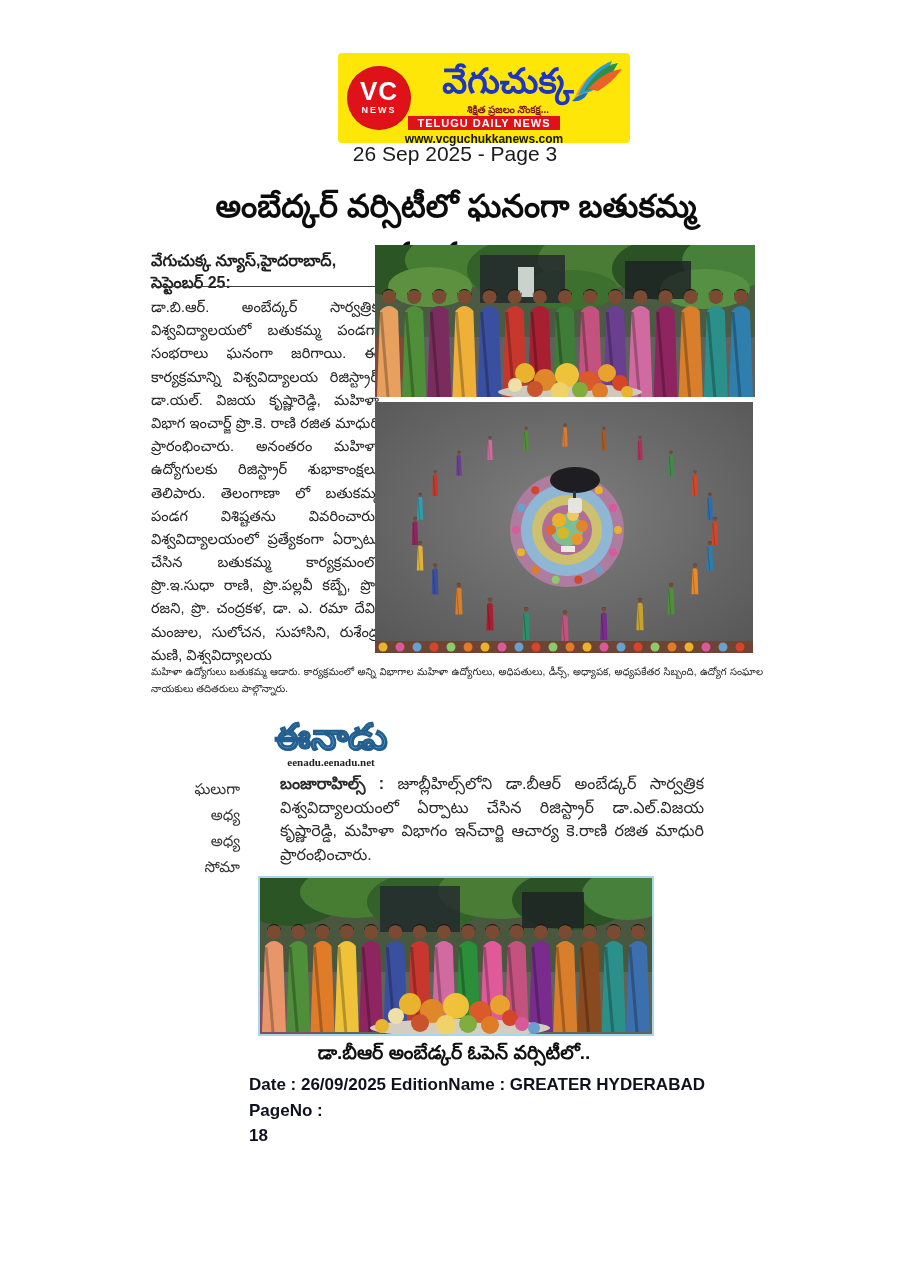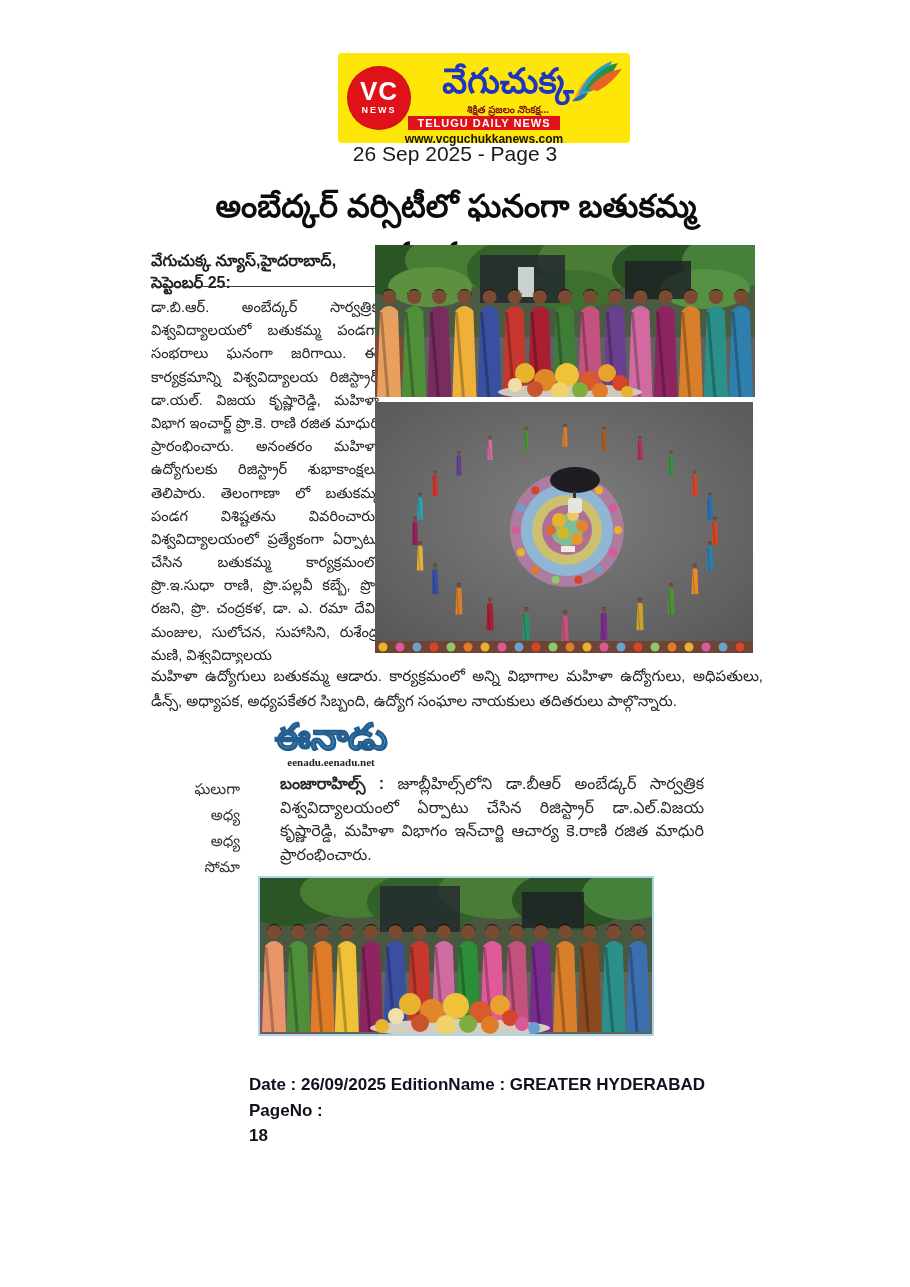--- a/index.html
+++ b/index.html
@@ -22,21 +22,21 @@
   
   .dateline{position:absolute;left:0;top:142px;width:910px;text-align:center;font-size:21px;font-weight:400;color:#1a1a1a;}
   .headline{position:absolute;left:148px;top:182px;width:616px;text-align:center;font-size:32px;font-weight:bold;color:#0c0c0c;line-height:48px;}
 
   
   .byline{position:absolute;left:151px;top:252px;width:232px;font-size:16px;font-weight:bold;color:#1f1f1f;}
   .byline-rule{position:absolute;left:151px;top:286px;width:226px;height:1px;background:#3d3d3d;}
   .col-text{position:absolute;left:151px;top:296px;width:228px;height:368px;overflow:hidden;
             font-size:14.5px;line-height:1.6;text-align:justify;color:#242424;}
   .bottom-text{position:absolute;left:151px;top:664px;width:612px;height:56px;overflow:hidden;
-            font-size:15px;line-height:1.65;text-align:justify;color:#242424;}
+            font-size:10px;line-height:1.65;text-align:justify;color:#242424;}
 
   .photo1{position:absolute;left:375px;top:245px;width:380px;height:152px;overflow:hidden;}
   .photo2{position:absolute;left:375px;top:402px;width:378px;height:251px;overflow:hidden;}
   .photo3{position:absolute;left:258px;top:876px;width:392px;height:156px;overflow:hidden;border:2px solid #a9d6e8;}
   .photo1 svg,.photo2 svg,.photo3 svg{display:block;}
 
   
   .eenadu-logo{position:absolute;left:246px;top:718px;width:170px;text-align:center;font-family:Liberation Serif, serif;}
   .eenadu-word{font-size:36px;font-weight:bold;color:#62c4ee;line-height:38px;
                -webkit-text-stroke:1.4px #235e8e;text-shadow:1px 1px 0 #235e8e;}
@@ -572,19 +572,20 @@
         <circle cx="230" cy="147" r="9" fill="#e07b28"></circle>
           <circle cx="250" cy="140" r="8" fill="#d4452a"></circle>
         <circle cx="136" cy="138" r="8" fill="#f0e0a8"></circle>
           <circle cx="262" cy="146" r="7" fill="#d85a9a"></circle>
         <circle cx="122" cy="148" r="7" fill="#e8b42d"></circle>
           <circle cx="274" cy="150" r="6" fill="#6aa0d0"></circle>
       </g>
     </svg>
   </div>
 
+  <div class="caption">డా.బీఆర్ అంబేడ్కర్ ఓపెన్ వర్సిటీలో..</div>
 
   <div class="footer-meta">
     <div>Date : 26/09/2025 EditionName : GREATER HYDERABAD PageNo :</div>
     <div>18</div>
   </div>
 
 </div>
 
 </body></html>

